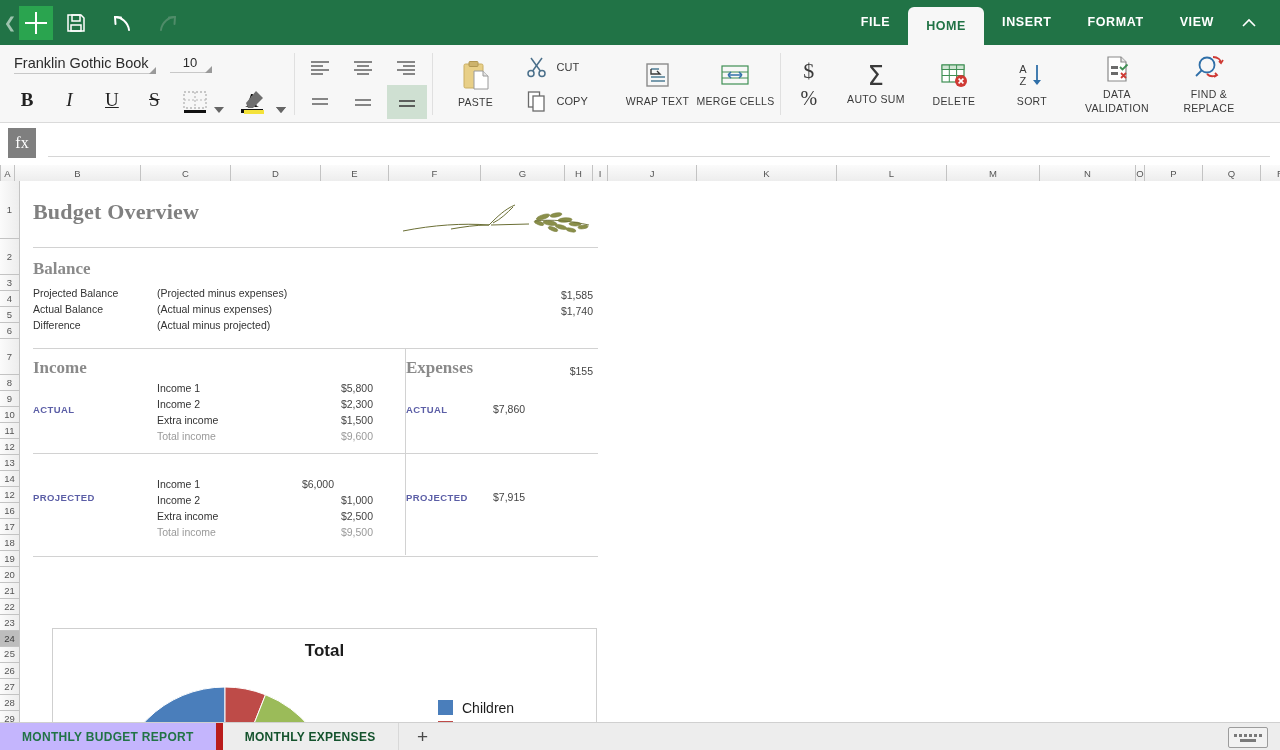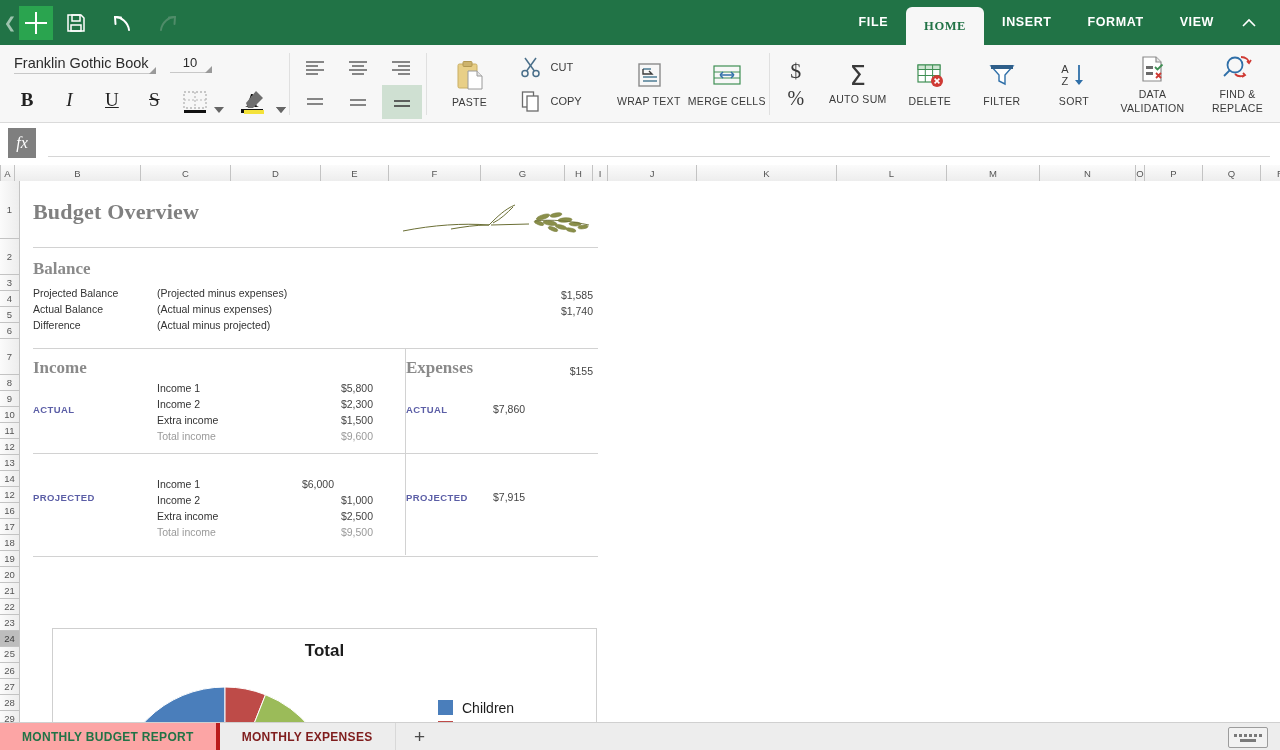--- a/index.html
+++ b/index.html
@@ -30,21 +30,21 @@
 
   .tb-icon { width: 46px; height: 45px; display:flex; align-items:center; justify-content:center; }
 
   .rtabs { position: absolute; right: 14px; top: 0; height: 45px; display: flex; align-items: flex-end; }
   .rtab {
     font-size: 12.5px; font-weight: bold; letter-spacing: .6px; color: #ffffff;
     padding: 0 18px; height: 45px; line-height: 45px; white-space: nowrap;
   }
   .rtab.active {
     background: #f7f7f7; color: #217346; border-radius: 6px 6px 0 0; height: 38px;
-    line-height: 38px; margin-bottom: 0; align-self: flex-end; font-family: Liberation Serif, serif;
+    line-height: 38px; margin-bottom: 0; align-self: flex-end;
   }
   .collapse-caret { width: 34px; height: 45px; display:flex; align-items:center; justify-content:center; }
 
   
   .ribbon {
     position: absolute; top: 45px; left: 0; width: 1280px; height: 78px;
     background: #f7f7f7; border-bottom: 1px solid #dadada; display: flex;
   }
   .rgroup { display: flex; height: 78px; }
   .rsep { width: 1px; background: #e0e0e0; margin: 8px 0; height: 62px; align-self: center; }
@@ -82,21 +82,21 @@
     justify-content: center; gap: 4px; font-size: 10.5px; color: #3a3a3a; letter-spacing: .3px;
     text-align: center; line-height: 1.15;
   }
   .smallrow { display: flex; flex-direction: column; justify-content: center; height: 78px; }
   .smallbtn { display: flex; align-items: center; gap: 8px; height: 34px; padding: 0 6px; font-size: 11px; color: #3a3a3a; }
 
   
   .fbar { position: absolute; top: 123px; left: 0; width: 1280px; height: 42px; background: #fff; }
   .fxbtn {
     position: absolute; left: 8px; top: 5px; width: 28px; height: 30px; background: #7f7f7f;
-    color: #fff; font-size: 16px; font-style: italic; font-family: "Liberation Serif", serif;
+    color: #fff; font-size: 16px; font-family: "Liberation Serif", serif;
     display: flex; align-items: center; justify-content: center;
   }
   .finput {
     position: absolute; left: 48px; top: 6px; width: 1222px; height: 28px; background: #fff;
     border: none; border-bottom: 1px solid #d6d6d6; font-size: 12px; color: #222; outline: none;
     padding: 0 4px;
   }
 
   
   .gridwrap { position: absolute; top: 165px; left: 0; width: 1280px; height: 558px; background: #fff; overflow: hidden; }
@@ -149,23 +149,23 @@
   .leg-sw { width: 15px; height: 15px; }
   .leg-tx { font-size: 14px; color: #1c1c1c; }
 
   
   .tabbar {
     position: absolute; bottom: 0; left: 0; width: 1280px; height: 28px;
     background: #ededed; border-top: 1px solid #d0d0d0; display: flex; align-items: stretch;
   }
   .stab {
     display: flex; align-items: center; padding: 0 22px; font-size: 12px; font-weight: bold;
-    letter-spacing: .3px; color: #7f1d1d; border-right: 1px solid #d8d8d8;
-  }
-  .stab.active { background: #fca5a5; color: #217346; border-right: 4px solid #b91c1c; }
+    letter-spacing: .3px; color: #14532d; border-right: 1px solid #d8d8d8;
+  }
+  .stab.active { background: #c4b5fd; color: #217346; border-right: 7px solid #b91c1c; }
   .addtab { display: flex; align-items: center; justify-content: center; width: 48px; font-size: 19px; color: #4a4a4a; }
   .kbd {
     position: absolute; right: 12px; top: 4px; width: 40px; height: 21px;
     border: 1px solid #9c9c9c; border-radius: 2px; background: #f2f2f2;
     display: flex; flex-direction: column; align-items: center; justify-content: center; gap: 2px;
   }
   .kbd .kr { display: flex; gap: 2px; }
   .kbd .kk { width: 3px; height: 3px; background: #7a7a7a; }
   .kbd .kbar { width: 16px; height: 3px; background: #7a7a7a; }
 </style>
@@ -376,27 +376,20 @@
         <svg width="32" height="30" viewBox="0 0 32 30">
           <rect x="4" y="4" width="22" height="17" fill="#fff" stroke="#3f8f54" stroke-width="1.2"></rect>
           <rect x="4" y="4" width="22" height="4.5" fill="#cfe5d3" stroke="#3f8f54" stroke-width="1"></rect>
           <line x1="11.3" y1="4" x2="11.3" y2="21" stroke="#3f8f54" stroke-width="1"></line>
           <line x1="18.6" y1="4" x2="18.6" y2="21" stroke="#3f8f54" stroke-width="1"></line>
           <line x1="4" y1="14.5" x2="26" y2="14.5" stroke="#3f8f54" stroke-width="1"></line>
           <circle cx="23" cy="20" r="6" fill="#cf3a34"></circle>
           <path d="M20.6 17.6l4.8 4.8M25.4 17.6l-4.8 4.8" stroke="#fff" stroke-width="1.6"></path>
         </svg>
         <span>DELETE</span>
-      </div>
-      <div class="bigbtn">
-        <svg width="30" height="30" viewBox="0 0 30 30">
-          <path d="M4 5h22l-8 9v9l-6-3v-6z" fill="#fff" stroke="#2f6fa8" stroke-width="1.4"></path>
-          <rect x="4" y="4" width="22" height="4" fill="#2f5f8a"></rect>
-        </svg>
-        <span>FILTER</span>
       </div>
       <div class="bigbtn">
         <svg width="36" height="30" viewBox="0 0 36 30">
           <text x="9" y="12" font-size="11" fill="#3a3a3a" text-anchor="middle" font-family="Liberation Sans, sans-serif">A</text>
           <text x="9" y="24" font-size="11" fill="#3a3a3a" text-anchor="middle" font-family="Liberation Sans, sans-serif">Z</text>
           <line x1="23" y1="4" x2="23" y2="23" stroke="#2f6fa8" stroke-width="1.8"></line>
           <path d="M19 19l4 5 4-5" fill="#2f6fa8"></path>
         </svg>
         <span>SORT</span>
       </div>

